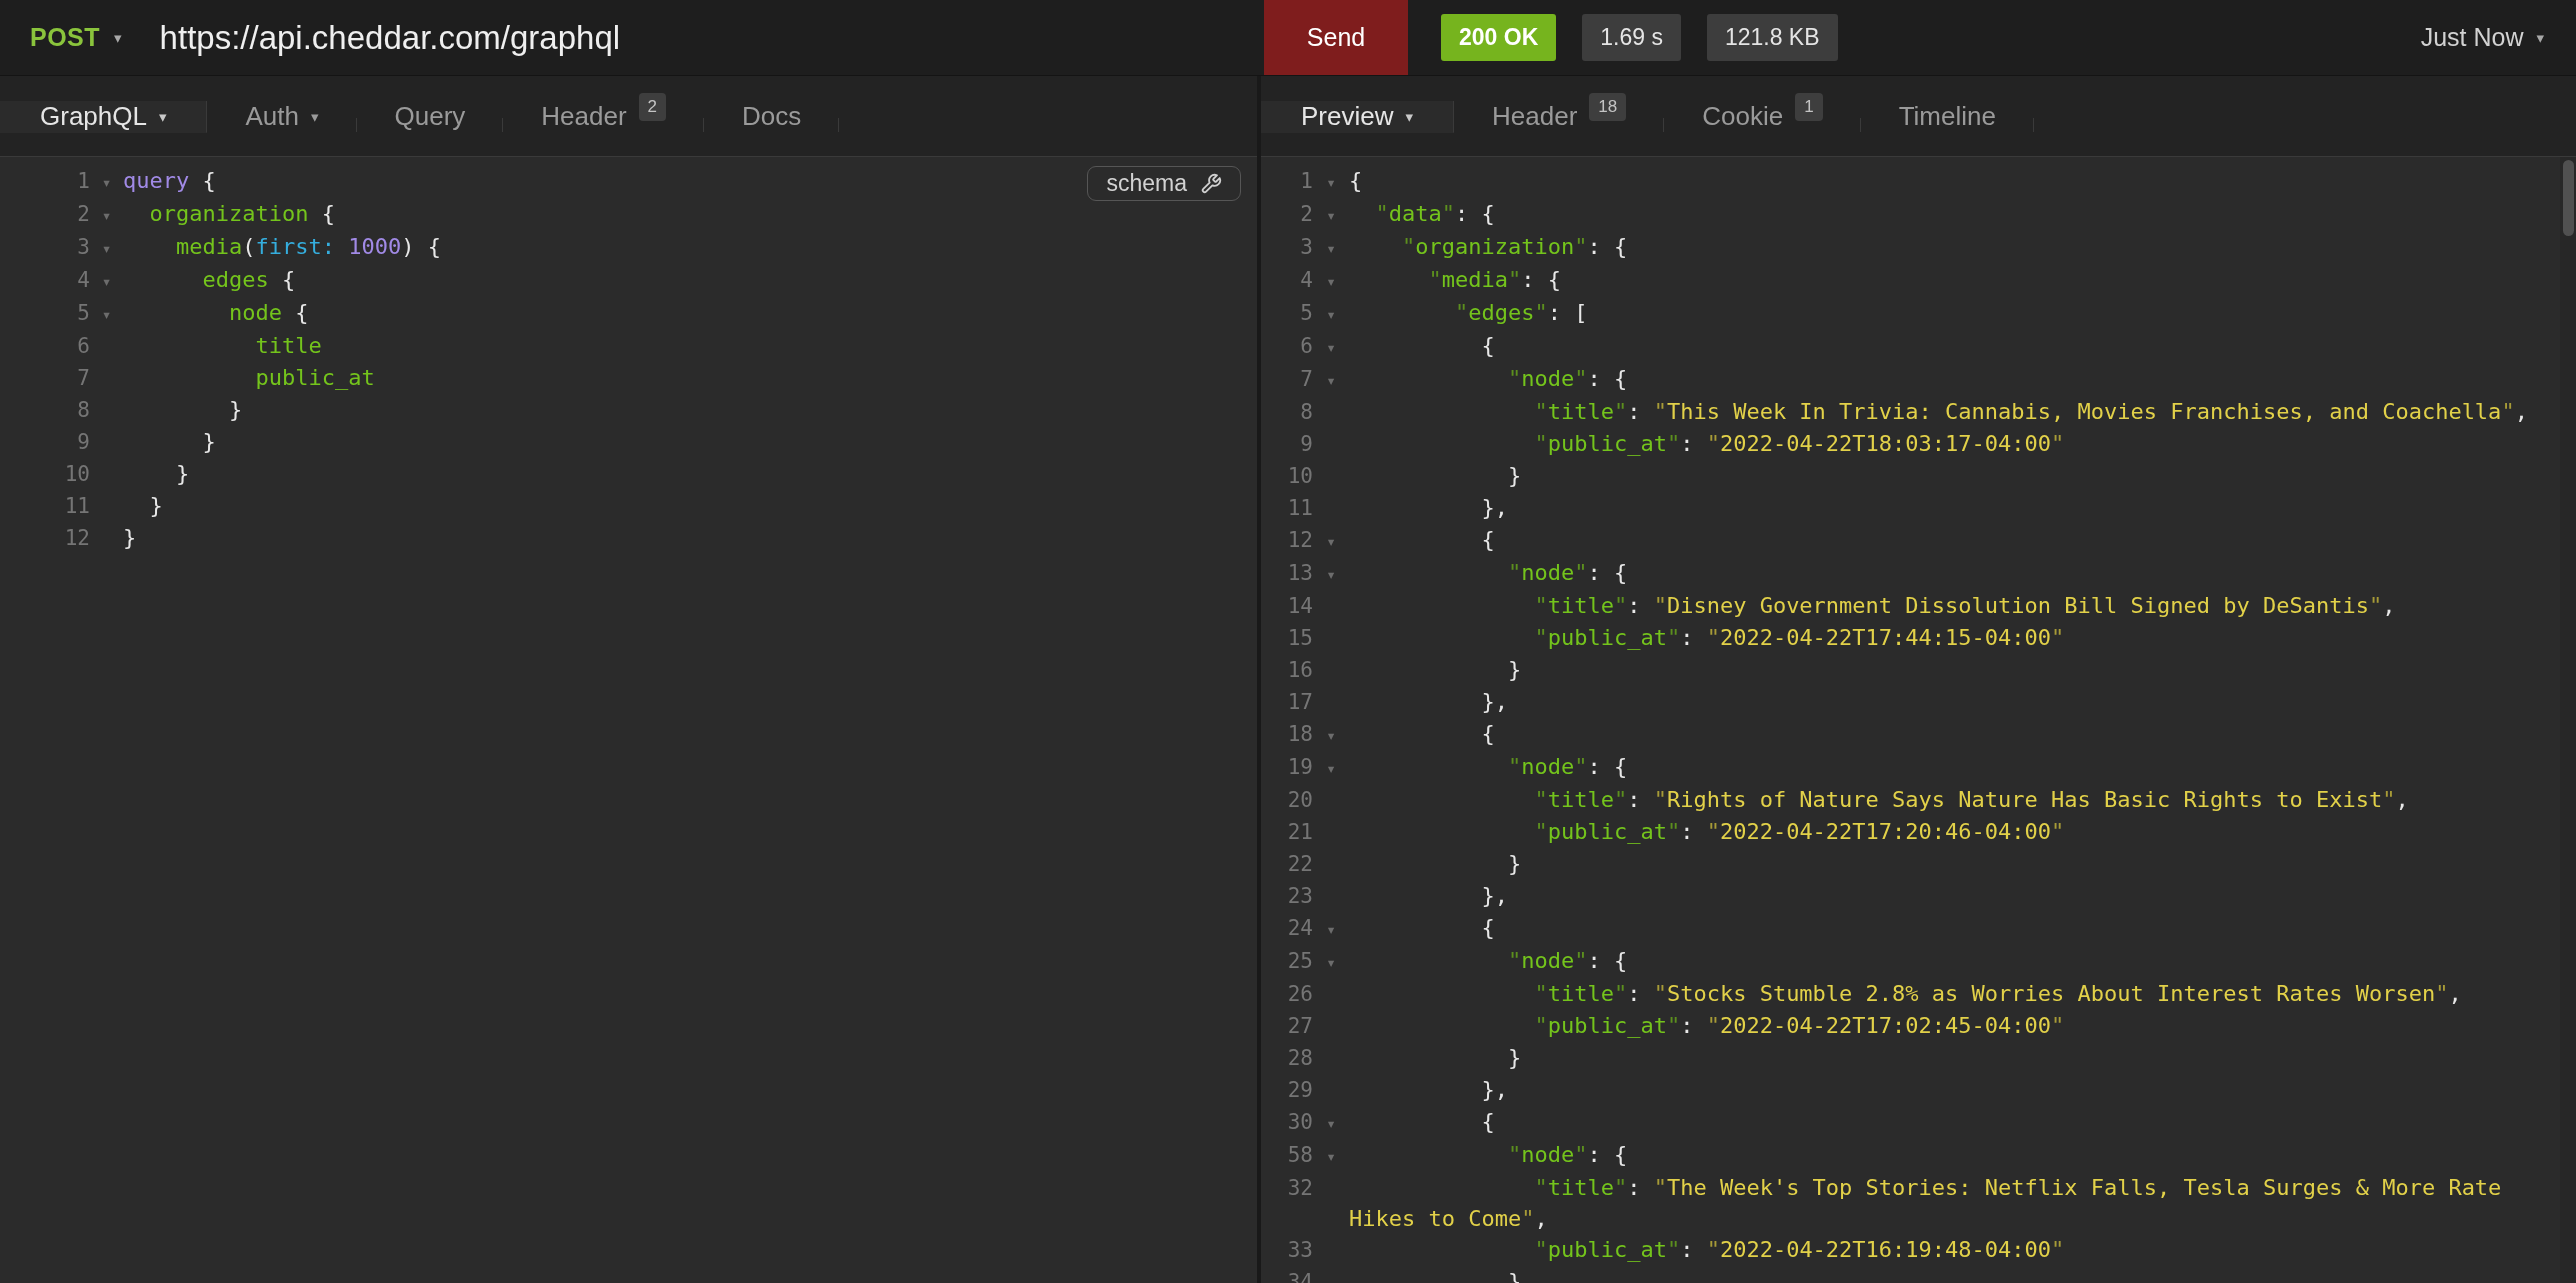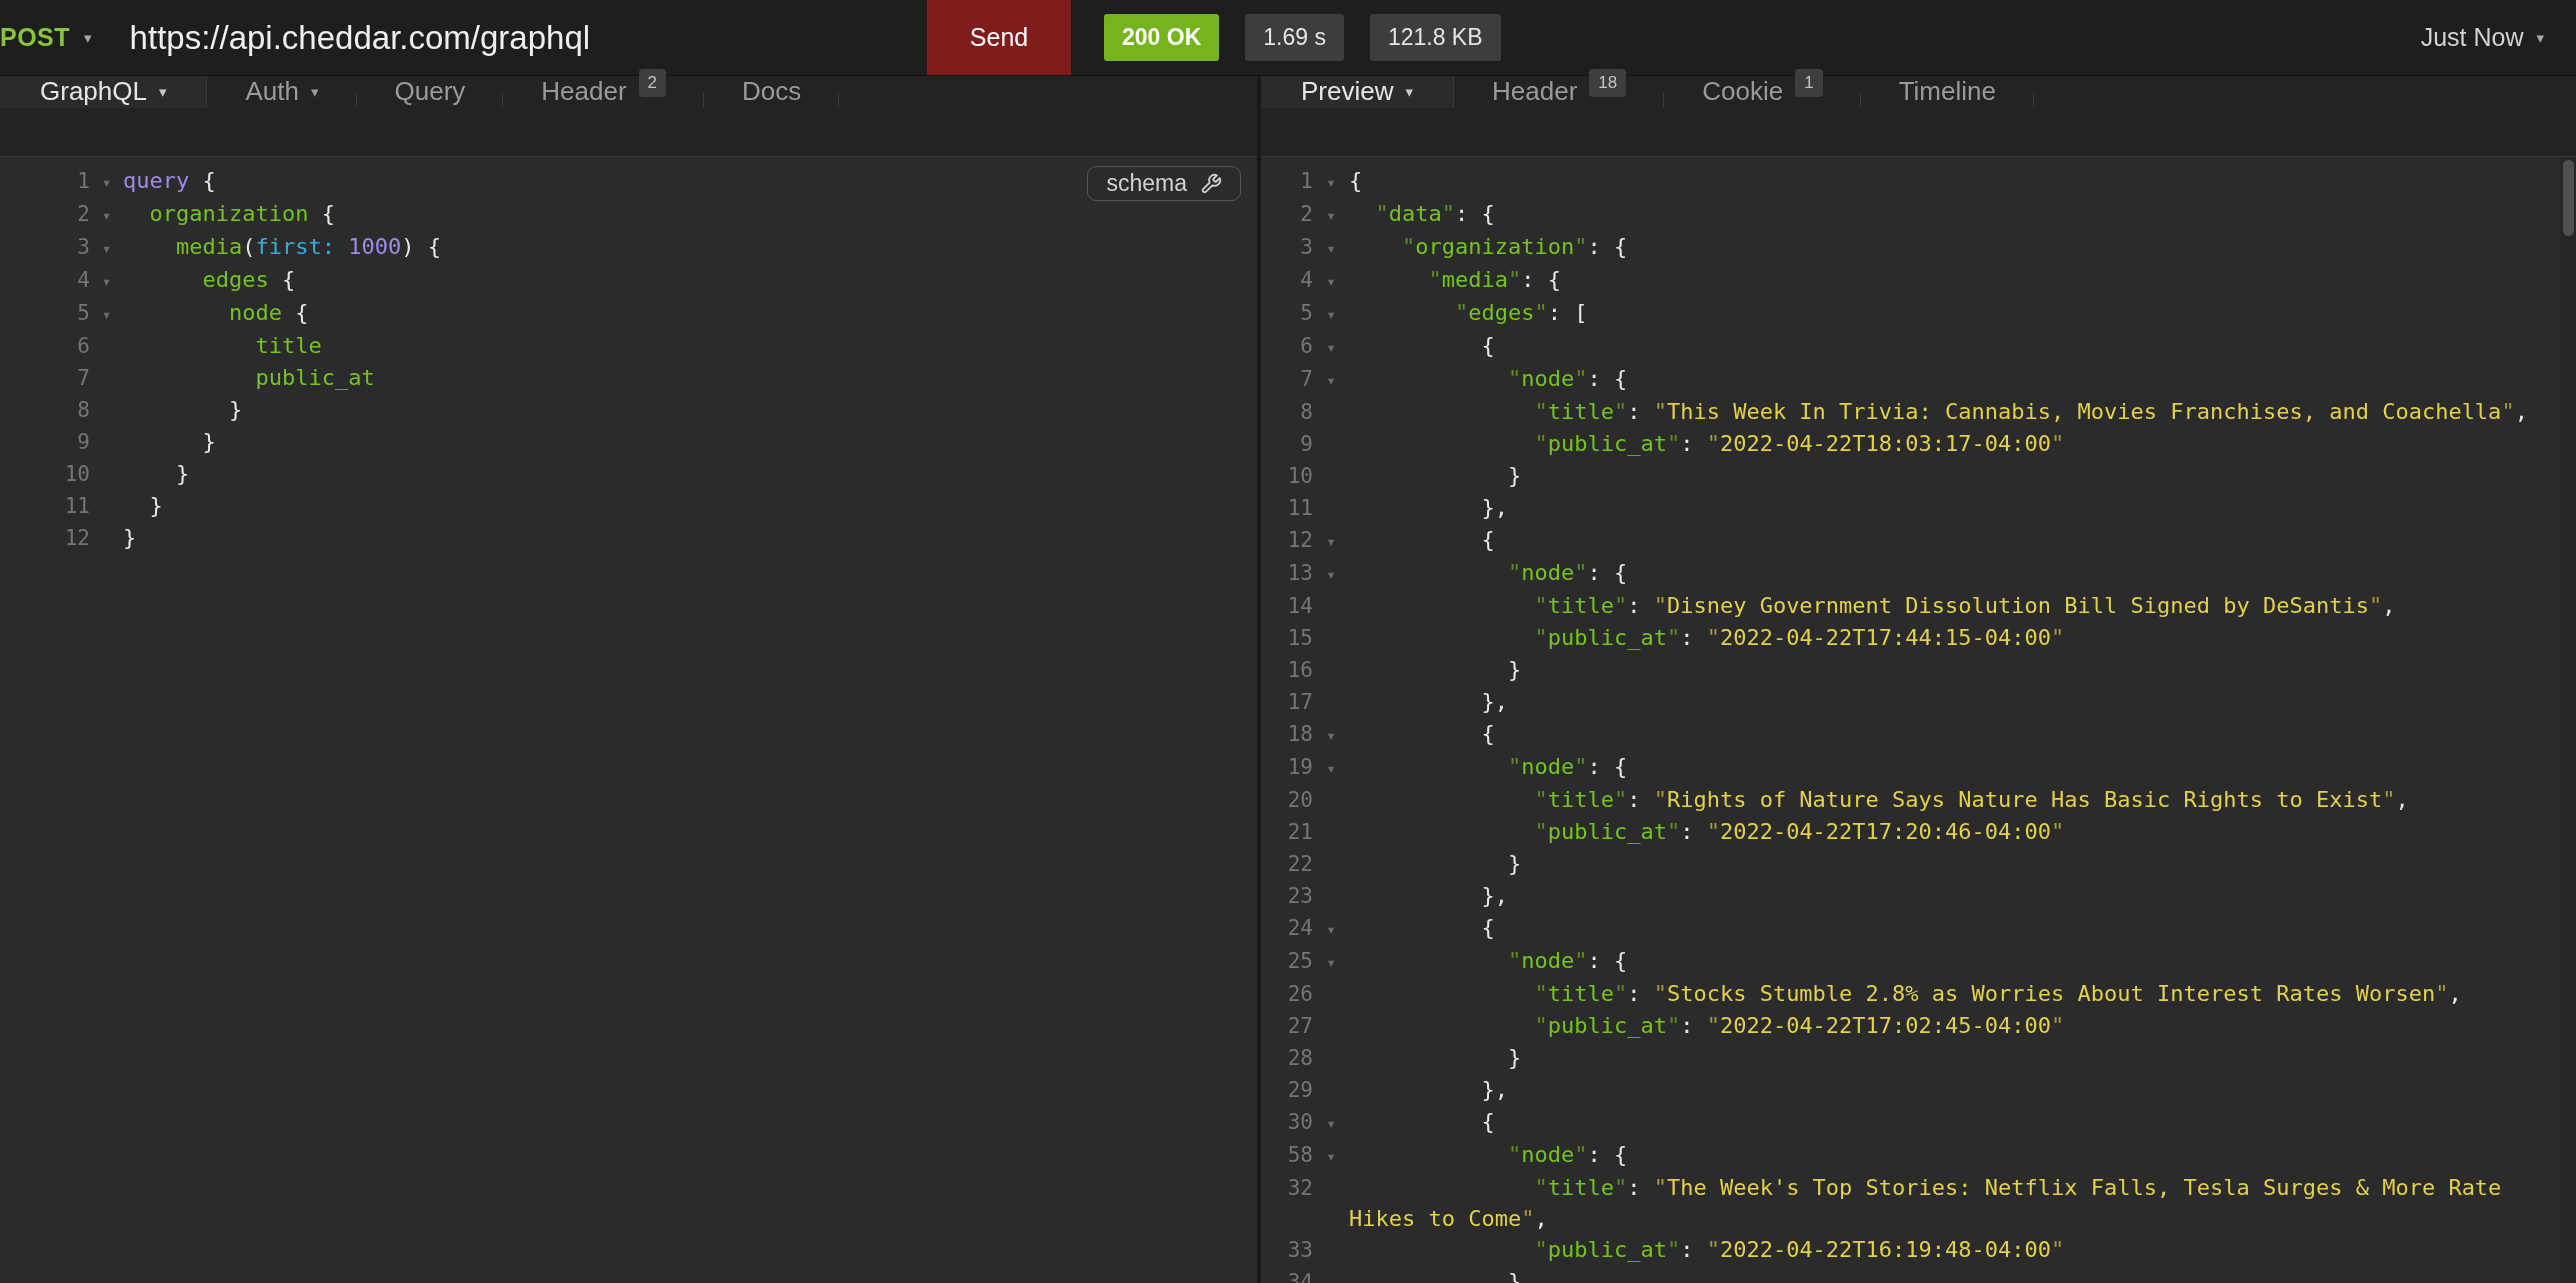--- a/index.html
+++ b/index.html
@@ -1,41 +1,41 @@
 <!DOCTYPE html>
 <html><head>
 <meta charset="utf-8">
 <style>
   html,body{margin:0;padding:0;background:#1e1e1e;}
   body{width:2576px;height:1283px;overflow:hidden;font-family:"Liberation Sans",sans-serif;-webkit-font-smoothing:antialiased;}
 
   
   .topbar{height:75px;display:flex;align-items:stretch;background:#1e1e1e;border-bottom:1px solid #141414;}
-  .url-section{width:927px;display:flex;align-items:center;box-sizing:border-box;}
+  .url-section{width:1264px;display:flex;align-items:center;padding-left:30px;box-sizing:border-box;}
   .method-btn{display:flex;align-items:center;gap:14px;background:none;border:none;cursor:pointer;padding:0;}
   .method-label{color:#8ac43c;font-size:25px;font-weight:bold;letter-spacing:0.5px;}
   .caret::before{content:"▾";}
   .caret{font-size:15px;color:#a8a8a8;line-height:1;}
   .url-input{flex:1;margin-left:36px;background:transparent;border:none;outline:none;color:#efefef;font-size:33px;font-family:"Liberation Sans",sans-serif;}
   .send-btn{width:144px;background:#7f1d1d;border:none;color:#fff;font-size:25px;cursor:pointer;font-family:"Liberation Sans",sans-serif;}
   .meta-section{flex:1;display:flex;align-items:center;padding:0 26px 0 33px;}
   .badge{height:47px;display:flex;align-items:center;padding:0 18px;border-radius:3px;font-size:23px;margin-right:26px;}
   .badge.green{background:#76b41e;color:#fff;font-weight:bold;}
   .badge.gray{background:#3d3d3d;color:#e5e5e5;}
   .when{margin-left:auto;display:flex;align-items:center;gap:13px;background:none;border:none;cursor:pointer;color:#d2d2d2;font-size:25px;font-family:"Liberation Sans",sans-serif;}
 
   
   .main{display:flex;height:1207px;}
   .pane{display:flex;flex-direction:column;background:#2b2b2b;min-width:0;}
   .pane.left{width:1257px;}
   .pane.right{flex:1;position:relative;}
   .pane-divider{width:4px;background:#191919;}
 
   
-  .tabs{height:80px;display:flex;align-items:flex-start;background:#232323;border-bottom:1px solid #3a3a3a;flex-shrink:0;}
+  .tabs{height:80px;display:flex;align-items:center;background:#232323;border-bottom:1px solid #3a3a3a;flex-shrink:0;}
   .tab{position:relative;display:flex;align-items:center;gap:12px;padding:0 38px;color:#9a9a9a;font-size:26px;background:none;border:none;cursor:pointer;font-family:"Liberation Sans",sans-serif;}
   .tab::after{content:"";position:absolute;right:0;bottom:0;width:1px;height:14px;background:#3a3a3a;}
   .tab.active{background:#2b2b2b;color:#e6e6e6;border-right:1px solid #3a3a3a;margin-bottom:-1px;border-bottom:1px solid #2b2b2b;padding:0 40px;}
   .tab.active::after{display:none;}
   .tab .caret{color:#9a9a9a;}
   .tab.active .caret{color:#c9c9c9;}
   .tab-badge{font-size:17px;background:#3e3e3e;color:#c4c4c4;padding:4px 9px;border-radius:4px;transform:translateY(-9px);}
 
   
   .editor{position:relative;flex:1;overflow:hidden;background:#2b2b2b;font-family:"DejaVu Sans Mono",monospace;font-size:22px;line-height:31px;padding-top:8px;}

